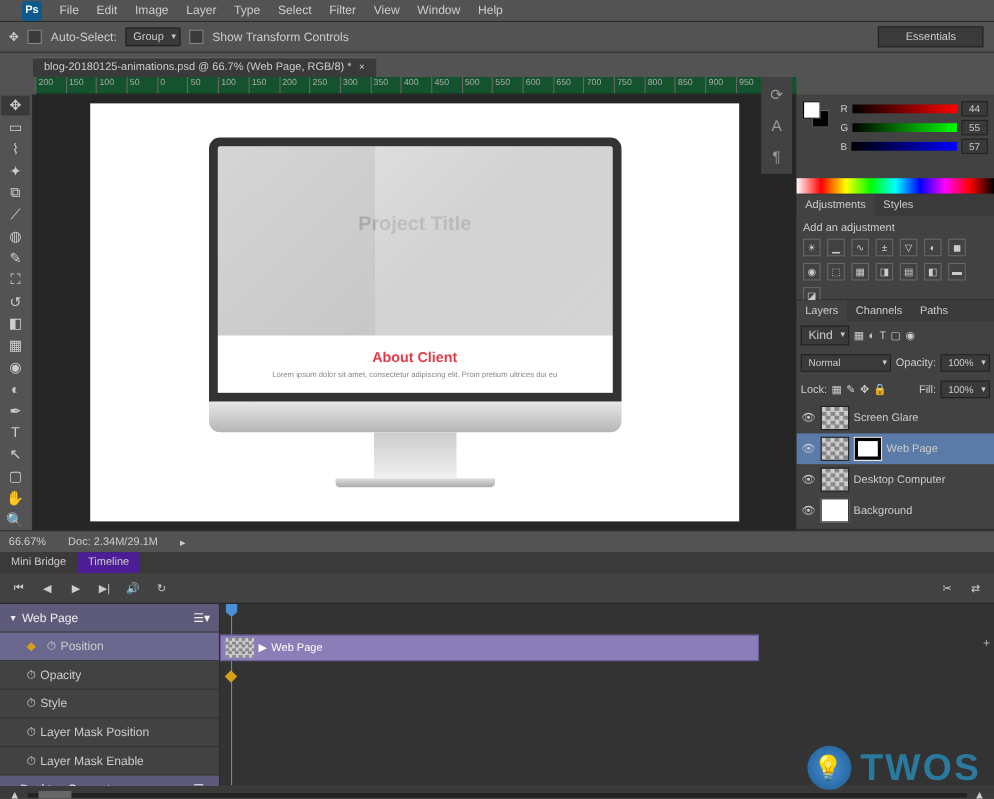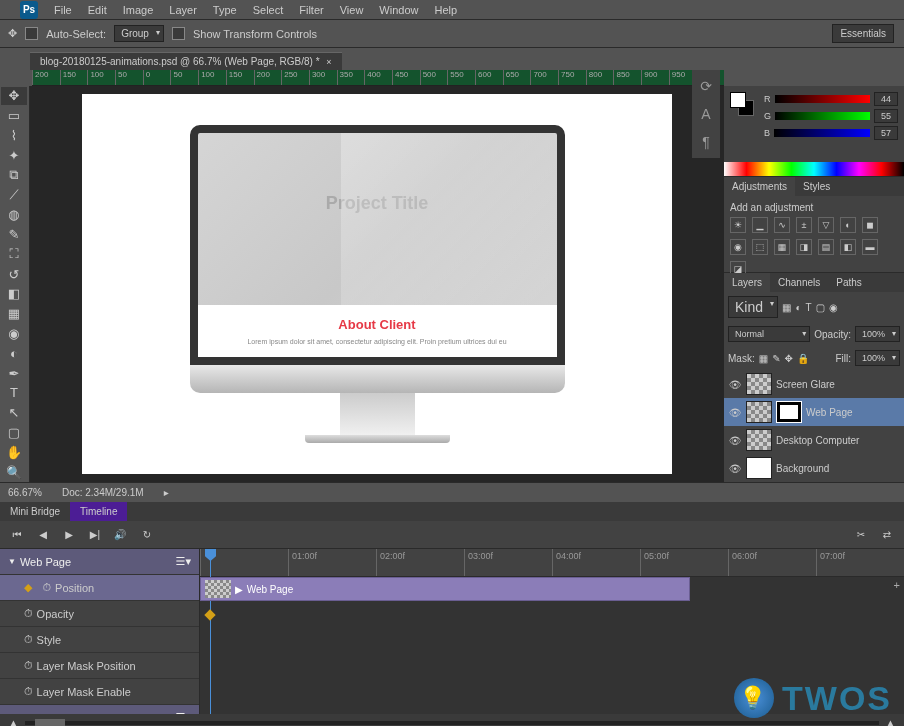--- a/index.html
+++ b/index.html
@@ -8,21 +8,21 @@
 
 .menubar { height: 20px; background: #535353; display: flex; align-items: center; padding-left: 20px; border-bottom: 1px solid #2a2a2a; }
 .ps-logo { width: 18px; height: 18px; background: #0a5a8c; color: #fff; font-weight: bold; font-size: 10px; display: flex; align-items: center; justify-content: center; border-radius: 3px; margin-right: 8px; }
 .menubar span.menu-item { padding: 0 8px; cursor: default; font-size: 11px; }
 
 
 .optionsbar { height: 28px; background: #535353; display: flex; align-items: center; padding-left: 8px; gap: 8px; border-bottom: 1px solid #2a2a2a; }
 .checkbox { width: 13px; height: 13px; border: 1px solid #888; background: #3a3a3a; }
 .dropdown { background: #3a3a3a; border: 1px solid #222; padding: 2px 14px 2px 6px; position: relative; font-size: 10px; }
 .dropdown::after { content: '▾'; position: absolute; right: 3px; font-size: 8px; }
-.essentials { position: absolute; right: 10px; top: 24px; background: #3a3a3a; padding: 3px 7px; border: 1px solid #222; font-size: 10px; }
+.essentials { position: absolute; right: 10px; top: 24px; background: #3a3a3a; padding: 3px 24px; border: 1px solid #222; font-size: 10px; }
 
 
 .doctab { height: 22px; background: #535353; display: flex; align-items: flex-end; padding-left: 30px; }
 .doctab-item { background: #3a3a3a; padding: 3px 10px; font-size: 10px; border-top: 1px solid #666; }
 .doctab-close { margin-left: 4px; font-size: 9px; }
 
 
 .ruler-h { height: 16px; background: #14532d; border-bottom: 1px solid #222; position: relative; display:flex; font-size:8px; color:#aaa; margin-left: 32px; margin-right: 180px;}
 .ruler-tick { flex: 1; border-left: 1px solid #666; padding-left: 2px; }
 
@@ -282,34 +282,34 @@
       </div>
     </div>
 
     <div class="panel-group layers-panel">
       <div class="panel-tabs">
         <div class="panel-tab active">Layers</div>
         <div class="panel-tab">Channels</div>
         <div class="panel-tab">Paths</div>
       </div>
       <div class="layers-controls">
-        <div class="dropdown" style="font-size:14px;">Kind</div>
+        <div class="dropdown" style="font-size:11px;">Kind</div>
         <span>▦</span>
         <span>◐</span>
         <span>T</span>
         <span>▢</span>
         <span>◉</span>
       </div>
       <div class="layers-controls">
         <div class="dropdown" style="flex:1;font-size:9px;">Normal</div>
         <span>Opacity:</span>
         <div class="dropdown" style="font-size:9px;">100%</div>
       </div>
       <div class="layers-controls">
-        <span>Mask:</span>
+        <span>Lock:</span>
         <span>▦</span>
         <span>✎</span>
         <span>✥</span>
         <span>🔒</span>
         <span style="margin-left:auto">Fill:</span>
         <div class="dropdown" style="font-size:9px;">100%</div>
       </div>
       <div>
         <div class="layer-row">
           <span class="eye">👁</span>
@@ -388,30 +388,20 @@
         <span>Layer Mask Enable</span>
       </div>
       <div class="track-row group">
         <span class="expand">▶</span>
         <span>Desktop Computer</span>
         <span style="margin-left:auto">☰▾</span>
       </div>
 
     </div>
     <div class="timeline-right">
-      <div class="time-ruler">
-        <div class="time-tick"></div>
-        <div class="time-tick">01:00f</div>
-        <div class="time-tick">02:00f</div>
-        <div class="time-tick">03:00f</div>
-        <div class="time-tick">04:00f</div>
-        <div class="time-tick">05:00f</div>
-        <div class="time-tick">06:00f</div>
-        <div class="time-tick">07:00f</div>
-      </div>
       <div class="playhead"></div>
       <div class="track-clip" style="top:28px; left:0; width:490px;">
         <div class="clip-thumb"></div>
         <span>▶</span>
         <span>Web Page</span>
       </div>
       <div class="keyframe-marker" style="top:62px; left:6px;"></div>
 
       <div style="position:absolute;right:4px;top:30px;color:#aaa;">+</div>
 

